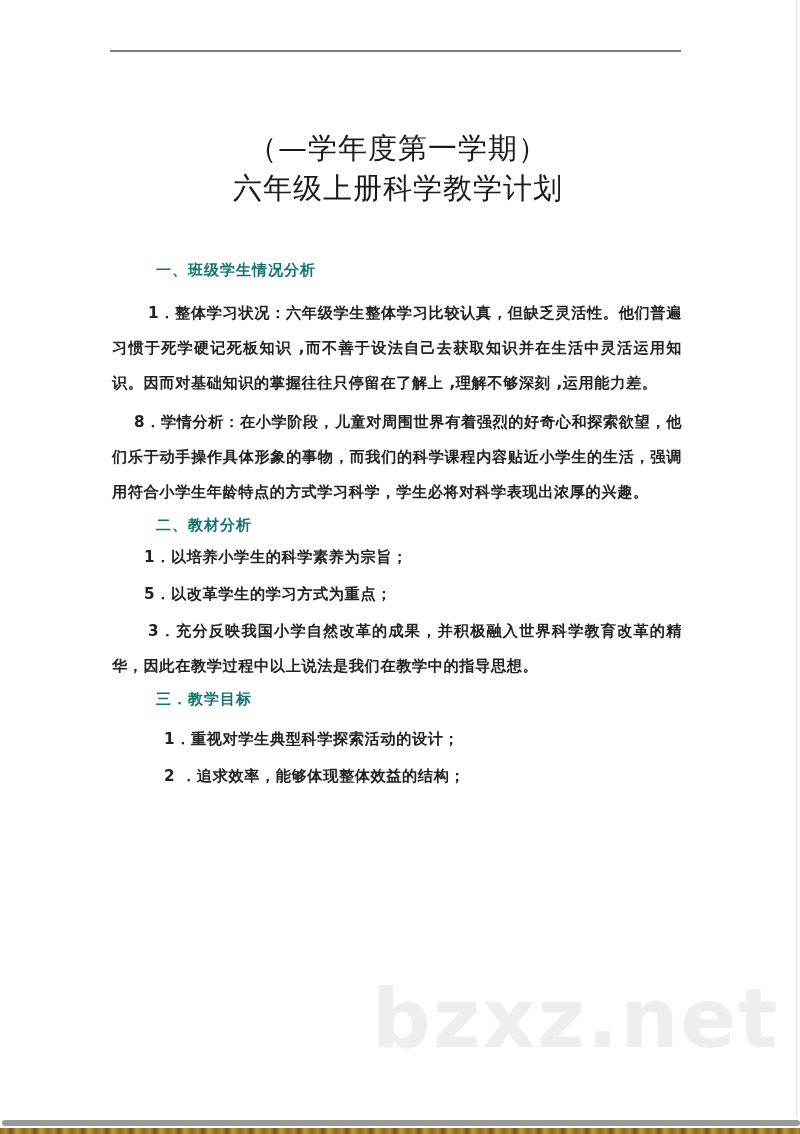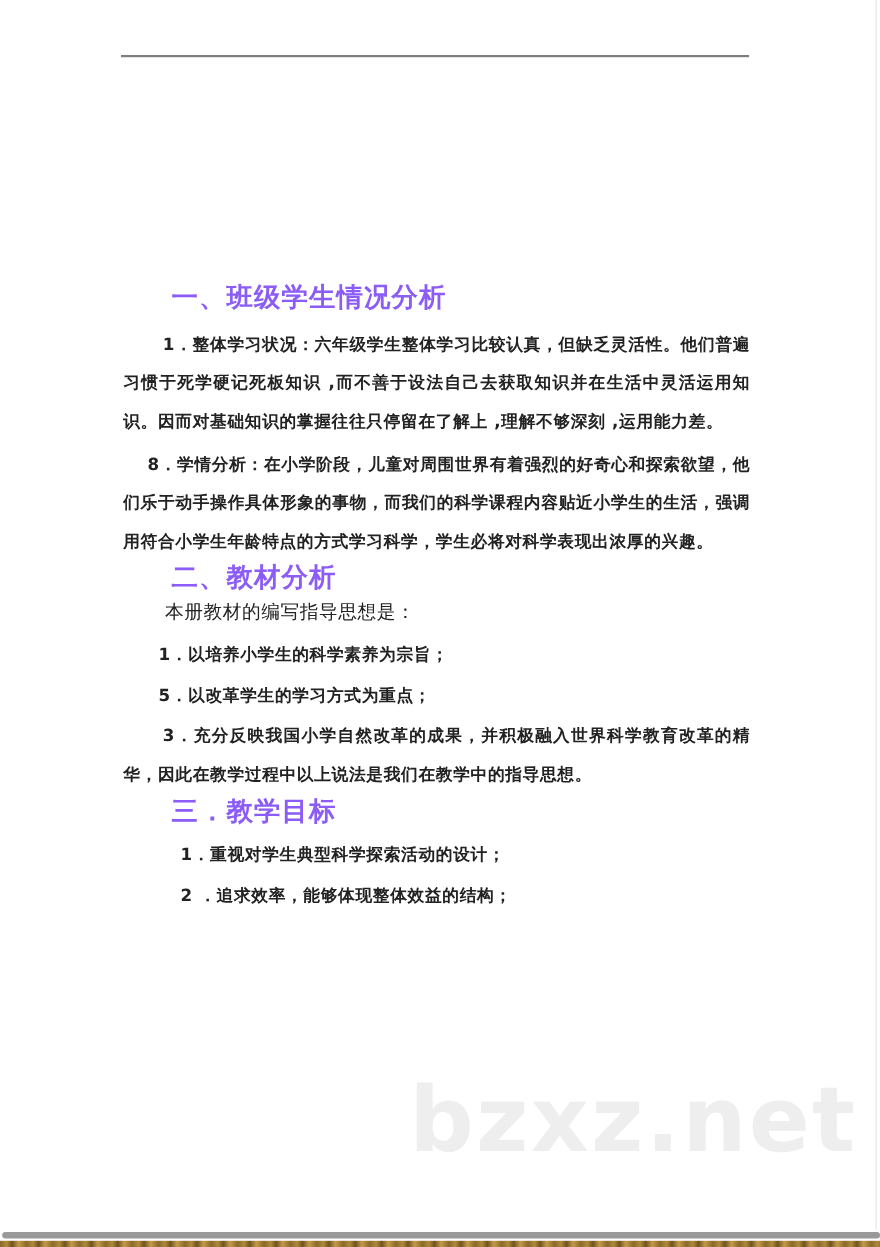--- a/index.html
+++ b/index.html
@@ -45,24 +45,24 @@
     letter-spacing: 1px;
     margin: 0;
   }
   .content {
     position: absolute;
     left: 112px;
     top: 255px;
     width: 570px;
   }
   .section-heading {
-    font-size: 24px;
+    font-size: 15px;
     line-height: 30px;
     margin: 0 0 0 44px;
-    color: #8b5cf6;
+    color: #0f766e;
     letter-spacing: 1px;
   }
   .h1 { margin-bottom: 11px; }
   .para {
     font-size: 15.2px;
     line-height: 35px;
     margin: 0;
     text-align: justify;
     letter-spacing: 0.6px;
     font-weight: bold;
@@ -112,30 +112,33 @@
     height: 6px;
     background: repeating-linear-gradient(90deg, #8a6a2a 0px, #b08a3a 6px, #6e5420 11px, #c49a48 17px, #8a6a2a 24px);
   }
 </style>
 </head>
 <body>
 
 <div class="page">
   <div class="top-rule"></div>
 
+  <div class="title-block">
+    <p class="title-line">（—学年度第一学期）</p>
+    <p class="title-line">六年级上册科学教学计划</p>
+  </div>
 
   <div class="content">
 
     <h2 class="section-heading h1">一、班级学生情况分析</h2>
     <p class="para indent">1．整体学习状况：六年级学生整体学习比较认真，但缺乏灵活性。他们普遍习惯于死学硬记死板知识 ,而不善于设法自己去获取知识并在生活中灵活运用知识。因而对基础知识的掌握往往只停留在了解上 ,理解不够深刻 ,运用能力差。</p>
     <div class="gap-s"></div>
     <p class="para indent-sm">8．学情分析：在小学阶段，儿童对周围世界有着强烈的好奇心和探索欲望，他们乐于动手操作具体形象的事物，而我们的科学课程内容贴近小学生的生活，强调用符合小学生年龄特点的方式学习科学，学生必将对科学表现出浓厚的兴趣。</p>
 
     <h2 class="section-heading">二、教材分析</h2>
-    <p class="intro">本册教材的编写指导思想是：</p>
     <p class="list-item">1．以培养小学生的科学素养为宗旨；</p>
     <p class="list-item">5．以改革学生的学习方式为重点；</p>
     <p class="para indent">3．充分反映我国小学自然改革的成果，并积极融入世界科学教育改革的精华，因此在教学过程中以上说法是我们在教学中的指导思想。</p>
 
     <h2 class="section-heading" style="margin-bottom:8px;">三．教学目标</h2>
     <p class="list-item l3">1．重视对学生典型科学探索活动的设计；</p>
     <p class="list-item l3">2 ．追求效率，能够体现整体效益的结构；</p>
   </div>
 
   <div class="watermark">bzxz.net</div>

